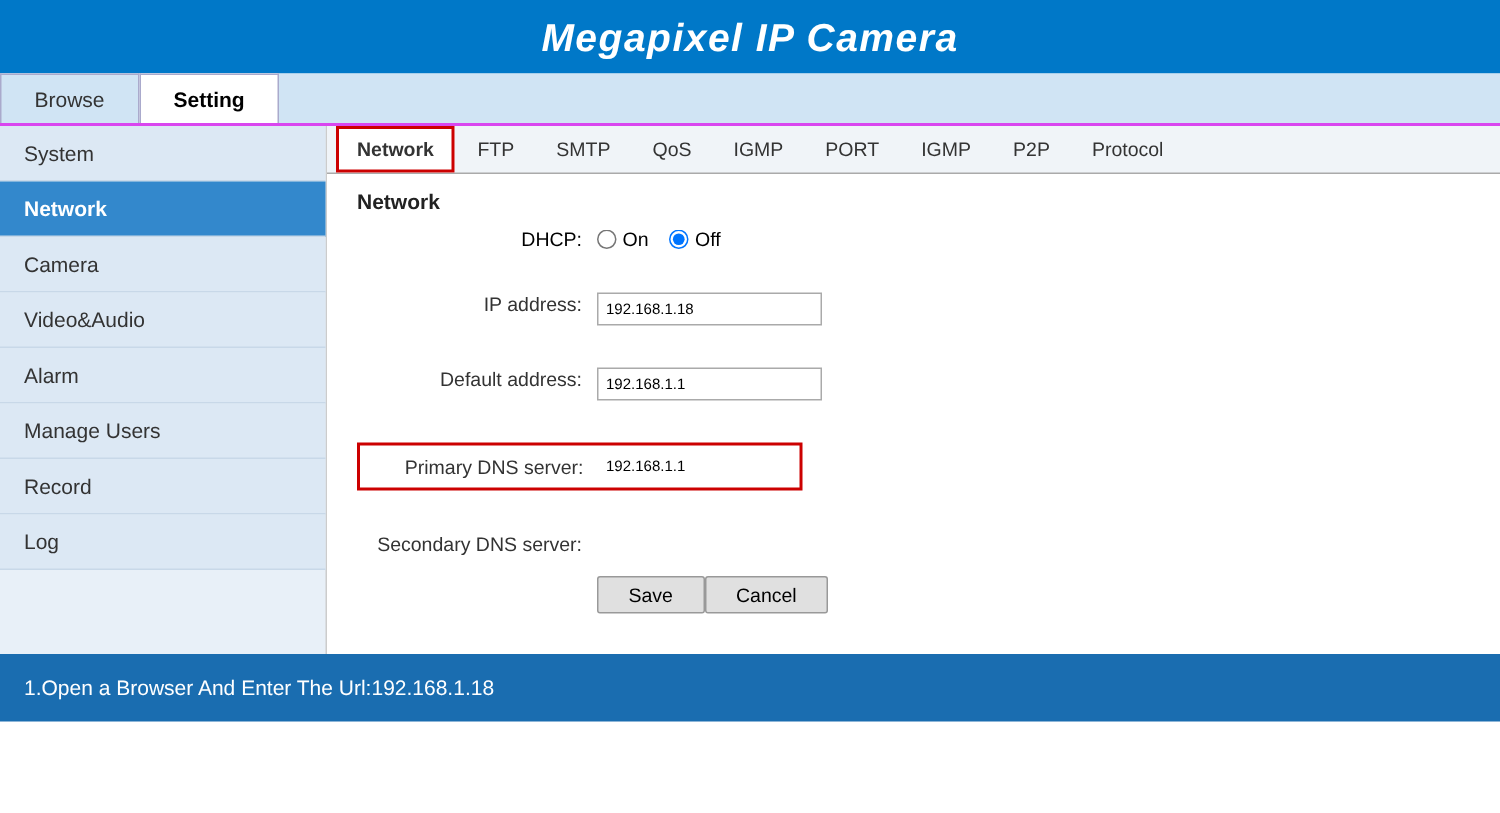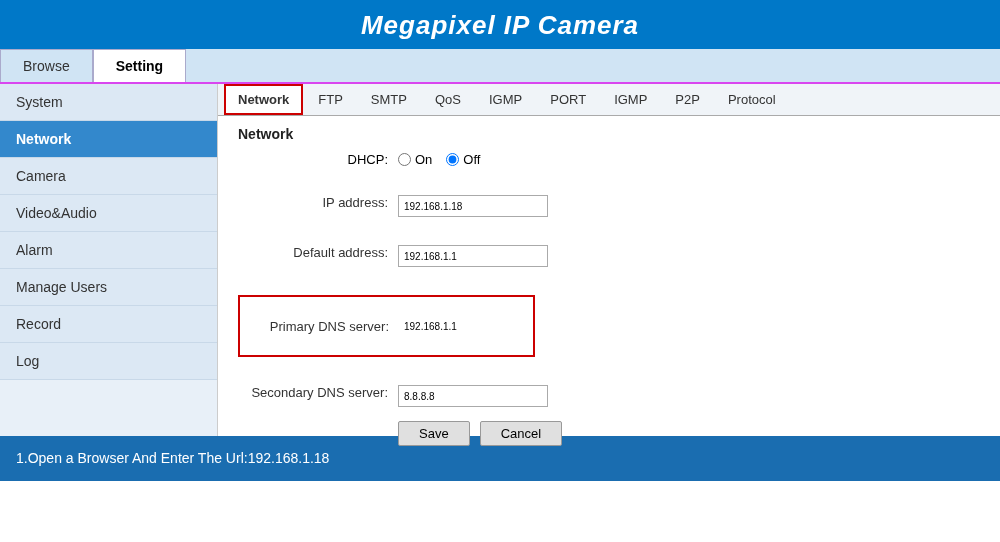--- a/index.html
+++ b/index.html
@@ -163,21 +163,20 @@
     }
     .radio-option {
       display: flex;
       align-items: center;
       gap: 4px;
       font-size: 13px;
     }
 
     .btn-row {
       display: flex;
-      gap: 10px;
       margin-top: 14px;
       margin-left: 160px;
     }
     .btn {
       padding: 4px 20px;
       font-size: 13px;
       cursor: pointer;
       background: #e0e0e0;
       border: 1px solid #999;
       border-radius: 2px;
@@ -253,29 +252,28 @@
         <input class="form-input" type="text" value="192.168.1.18" style="">
       </div>
 
 
       <div class="form-row">
         <div class="form-label">Default address:</div>
         <input class="form-input" type="text" value="192.168.1.1" style="">
       </div>
 
       <div class="form-row" style="margin-bottom:6px;">
-        <div style="border:2px solid #cc0000; display:flex; align-items:center; padding:18px 4px;">
+        <div style="border:2px solid #cc0000; display:flex; align-items:center; padding:3px 4px;">
           <div class="form-label" style="width:155px;">Primary DNS server:</div>
           <input class="form-input" type="text" style="border: none; outline: none; width: 130px;" value="192.168.1.1">
         </div>
       </div>
 
       <div class="form-row">
         <div class="form-label">Secondary DNS server:</div>
-        <input class="form-input" type="text" value="8.8.8.8" style="">
       </div>
 
       <div class="btn-row">
         <button class="btn">Save</button>
         <button class="btn">Cancel</button>
       </div>
     </div>
   </div>
 </div>
 

